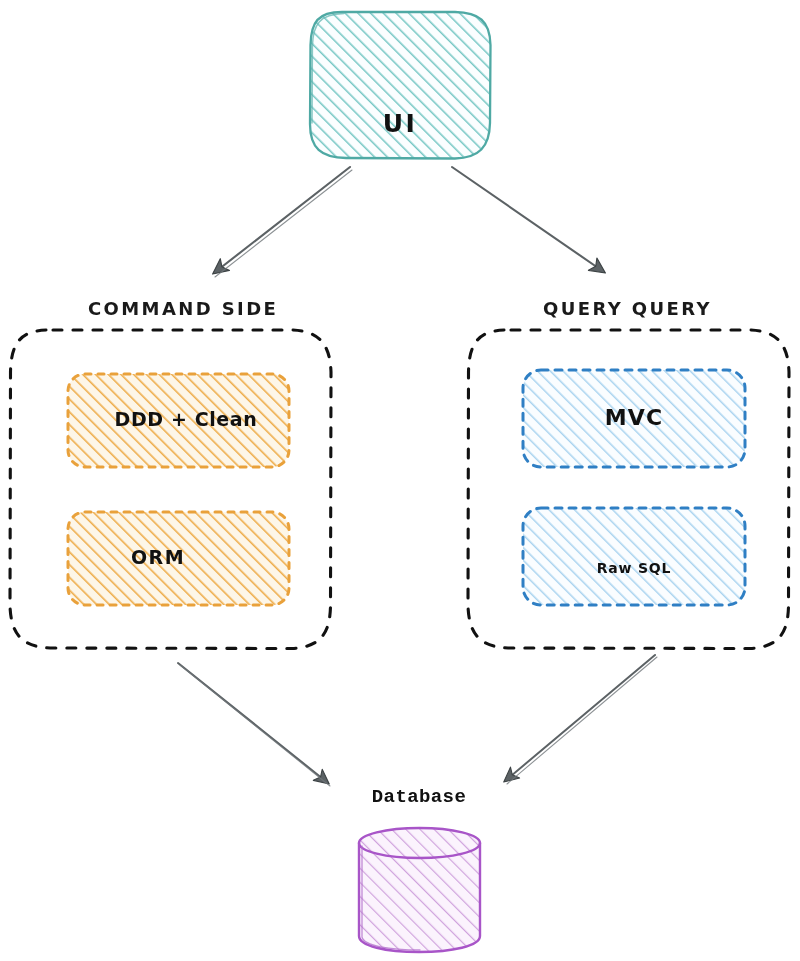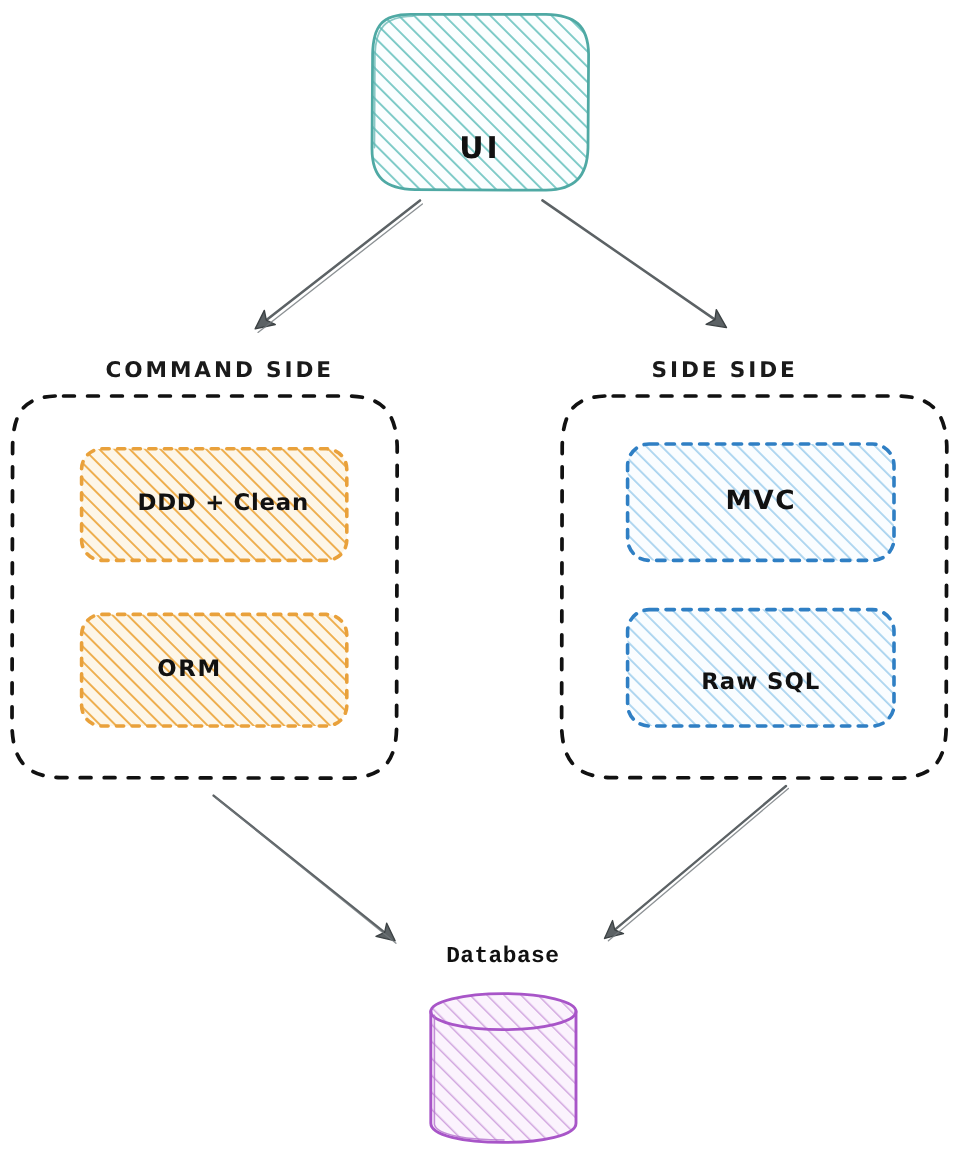--- a/index.html
+++ b/index.html
@@ -58,21 +58,21 @@
     white-space: nowrap;
     pointer-events: none;
   }
   .cap-command { left: 88px; top: 298px; }
   .cap-query   { left: 543px; top: 298px; }
 
   
   .ddd-label { left: 68px; top: 374px; width: 236px; height: 92px; font-size: 19px; letter-spacing: 0.6px; }
   .orm-label { left: 68px; top: 512px; width: 180px; height: 92px; font-size: 19px; letter-spacing: 1.4px; }
   .mvc-label { left: 523px; top: 370px; width: 222px; height: 96px; font-size: 22px; letter-spacing: 1.2px; }
-  .rawsql-label { left: 523px; top: 508px; width: 222px; height: 121px; font-size: 19px; letter-spacing: 0.8px; }
+  .rawsql-label { left: 523px; top: 508px; width: 222px; height: 121px; font-size: 14px; letter-spacing: 0.8px; }
 
   
   .db-caption {
     position: absolute;
     left: 352px; top: 786px;
     width: 134px;
     text-align: center;
     color: #111111;
     font-size: 19px;
     font-weight: 700;
@@ -216,21 +216,21 @@
              L480 843" fill="none" stroke="#a855c8" stroke-width="2.4" stroke-linecap="round"></path>
     <ellipse cx="419.5" cy="843" rx="60.5" ry="15" fill="none" stroke="#a855c8" stroke-width="2.4"></ellipse>
     <path d="M362 846 L362 937 C364 946 390 950 420 950" fill="none" stroke="#b472cd" stroke-width="1.3" stroke-linecap="round" opacity="0.8"></path>
   </g>
 </svg>
 
 <div class="node-label ui-node">UI</div>
 
 <div class="group-caption cap-command">COMMAND SIDE</div>
 
-<div class="group-caption cap-query">SIDE SIDE</div>
+<div class="group-caption cap-query">QUERY QUERY</div>
 
 <div class="node-label ddd-label">
   <div>
     <div>DDD + Clean</div>
   </div>
 </div>
 
 <div class="node-label orm-label">ORM</div>
 
 <div class="node-label mvc-label">MVC</div>

